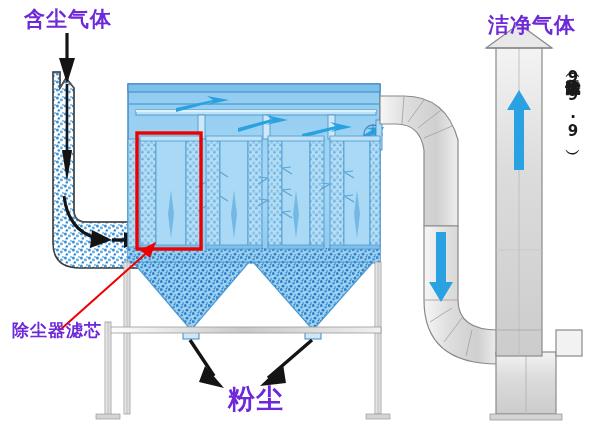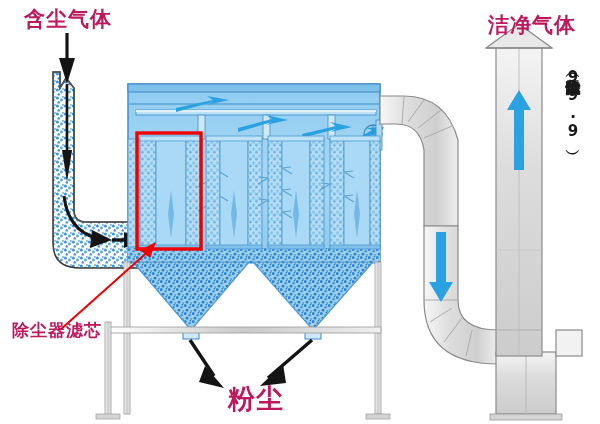--- a/index.html
+++ b/index.html
@@ -17,21 +17,21 @@
   }
   #stage svg.layer {
     position: absolute;
     left: 0;
     top: 0;
     width: 600px;
     height: 424px;
   }
   .lbl {
     position: absolute;
-    color: #be185d;
+    color: #6d28d9;
     font-weight: bold;
     font-family: "DejaVu Sans", "Liberation Sans", sans-serif;
     white-space: nowrap;
     line-height: 1.05;
     letter-spacing: 1px;
   }
   #label-inlet {
     left: 24px;
     top: 8px;
     font-size: 21px;

